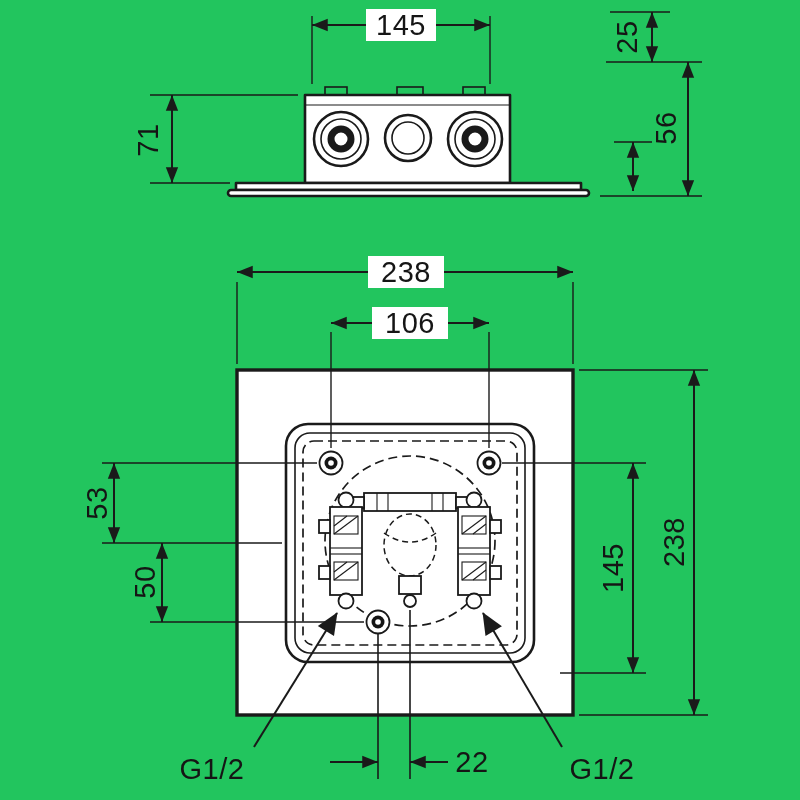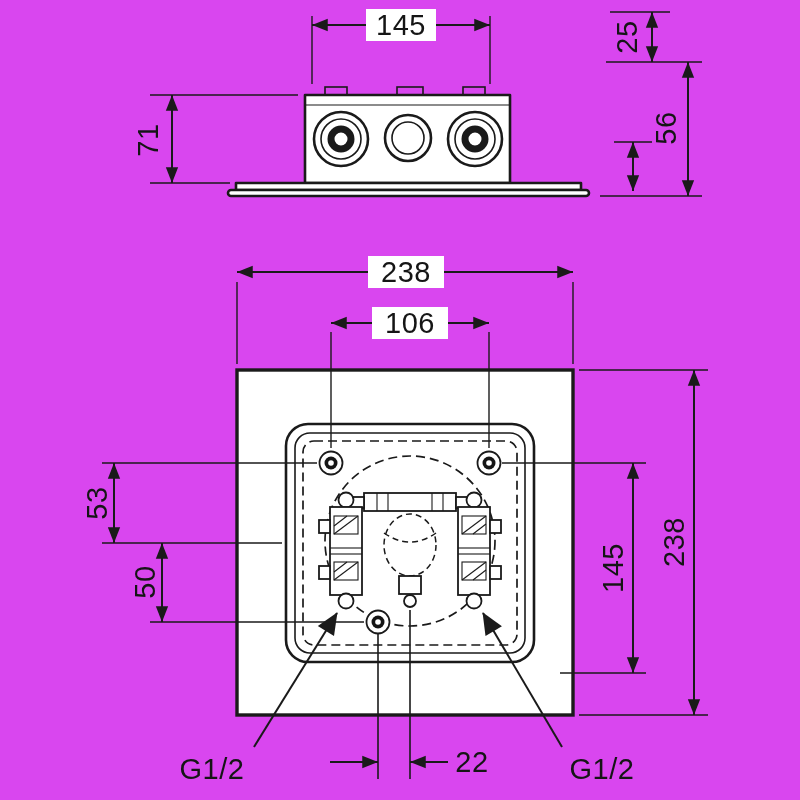--- a/index.html
+++ b/index.html
@@ -1,16 +1,16 @@
 <!DOCTYPE html>
 <html><head>
 <meta charset="utf-8">
 <style>
   html,body{margin:0;padding:0;background:#ffffff;}
-  .canvas{position:relative;width:800px;height:800px;background:#d946ef;overflow:hidden;}
+  .canvas{position:relative;width:800px;height:800px;background:#22c55e;overflow:hidden;}
   svg{display:block;}
   .ol{fill:none;stroke:#1a1a1a;stroke-width:2.6;stroke-linejoin:round;}
   .ol3{fill:none;stroke:#1a1a1a;stroke-width:3.4;stroke-linejoin:miter;}
   .fw{fill:#ffffff;}
   .vo{fill:#ffffff;stroke:#1a1a1a;stroke-width:1.8;}
   .scr{fill:#ffffff;stroke:#1a1a1a;stroke-width:1.8;}
   .th{fill:none;stroke:#1a1a1a;stroke-width:1.6;}
   .th1{fill:none;stroke:#1a1a1a;stroke-width:1.1;}
   .dsh{fill:none;stroke:#1a1a1a;stroke-width:1.7;stroke-dasharray:9 5;}
   .dsh2{fill:none;stroke:#1a1a1a;stroke-width:1.5;stroke-dasharray:6 4;}

